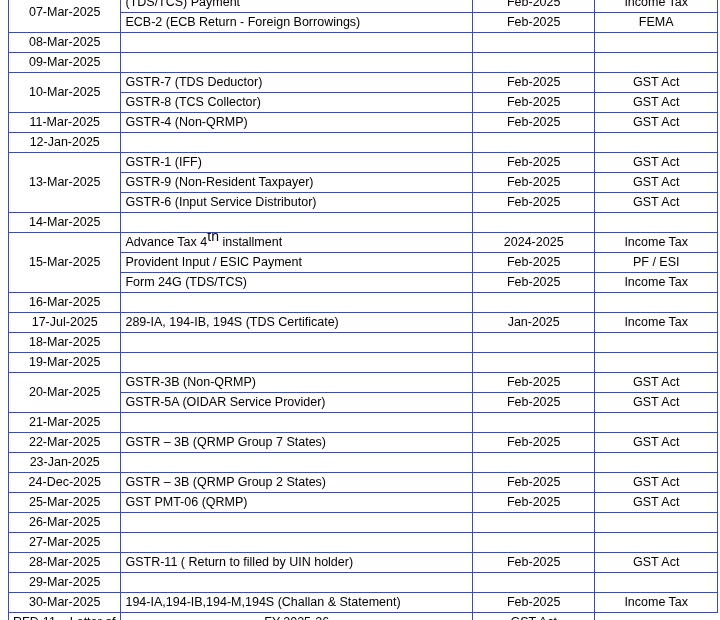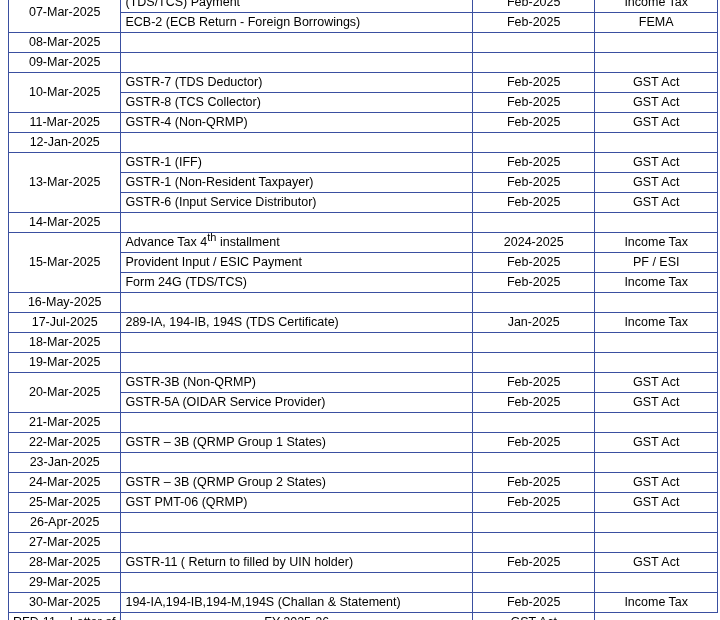--- a/index.html
+++ b/index.html
@@ -44,21 +44,21 @@
     text-align: left;
     padding-left: 6px;
   }
   td.period-cell {
     text-align: center;
   }
   td.act-cell {
     text-align: center;
   }
   sup {
-    font-size: 11px;
+    font-size: 14px;
     vertical-align: super;
     line-height: 0;
   }
 </style>
 </head>
 <body>
 
 <table id="compliance-table">
   <colgroup>
     <col class="c-date">
@@ -113,21 +113,21 @@
         <td class="period-cell"></td>
         <td class="act-cell"></td>
       </tr>
       <tr>
         <td class="date-cell" rowspan="3">13-Mar-2025</td>
         <td class="form-cell">GSTR-1 (IFF)</td>
         <td class="period-cell">Feb-2025</td>
         <td class="act-cell">GST Act</td>
       </tr>
       <tr>
-        <td class="form-cell">GSTR-1 (Non-Resident Taxpayer)</td>
+        <td class="form-cell">GSTR-9 (Non-Resident Taxpayer)</td>
         <td class="period-cell">Feb-2025</td>
         <td class="act-cell">GST Act</td>
       </tr>
       <tr>
         <td class="form-cell">GSTR-6 (Input Service Distributor)</td>
         <td class="period-cell">Feb-2025</td>
         <td class="act-cell">GST Act</td>
       </tr>
       <tr>
         <td class="date-cell">14-Mar-2025</td>
@@ -145,21 +145,21 @@
         <td class="form-cell">Provident Input / ESIC Payment</td>
         <td class="period-cell">Feb-2025</td>
         <td class="act-cell">PF / ESI</td>
       </tr>
       <tr>
         <td class="form-cell">Form 24G (TDS/TCS)</td>
         <td class="period-cell">Feb-2025</td>
         <td class="act-cell">Income Tax</td>
       </tr>
       <tr>
-        <td class="date-cell">16-May-2025</td>
+        <td class="date-cell">16-Mar-2025</td>
         <td class="form-cell"></td>
         <td class="period-cell"></td>
         <td class="act-cell"></td>
       </tr>
       <tr>
         <td class="date-cell">17-Jul-2025</td>
         <td class="form-cell">289-IA, 194-IB, 194S (TDS Certificate)</td>
         <td class="period-cell">Jan-2025</td>
         <td class="act-cell">Income Tax</td>
       </tr>
@@ -187,44 +187,44 @@
         <td class="act-cell">GST Act</td>
       </tr>
       <tr>
         <td class="date-cell">21-Mar-2025</td>
         <td class="form-cell"></td>
         <td class="period-cell"></td>
         <td class="act-cell"></td>
       </tr>
       <tr>
         <td class="date-cell">22-Mar-2025</td>
-        <td class="form-cell">GSTR – 3B (QRMP Group 1 States)</td>
+        <td class="form-cell">GSTR – 3B (QRMP Group 7 States)</td>
         <td class="period-cell">Feb-2025</td>
         <td class="act-cell">GST Act</td>
       </tr>
       <tr>
         <td class="date-cell">23-Jan-2025</td>
         <td class="form-cell"></td>
         <td class="period-cell"></td>
         <td class="act-cell"></td>
       </tr>
       <tr>
-        <td class="date-cell">24-Mar-2025</td>
+        <td class="date-cell">24-Dec-2025</td>
         <td class="form-cell">GSTR – 3B (QRMP Group 2 States)</td>
         <td class="period-cell">Feb-2025</td>
         <td class="act-cell">GST Act</td>
       </tr>
       <tr>
         <td class="date-cell">25-Mar-2025</td>
         <td class="form-cell">GST PMT-06 (QRMP)</td>
         <td class="period-cell">Feb-2025</td>
         <td class="act-cell">GST Act</td>
       </tr>
       <tr>
-        <td class="date-cell">26-Apr-2025</td>
+        <td class="date-cell">26-Mar-2025</td>
         <td class="form-cell"></td>
         <td class="period-cell"></td>
         <td class="act-cell"></td>
       </tr>
       <tr>
         <td class="date-cell">27-Mar-2025</td>
         <td class="form-cell"></td>
         <td class="period-cell"></td>
         <td class="act-cell"></td>
       </tr>

